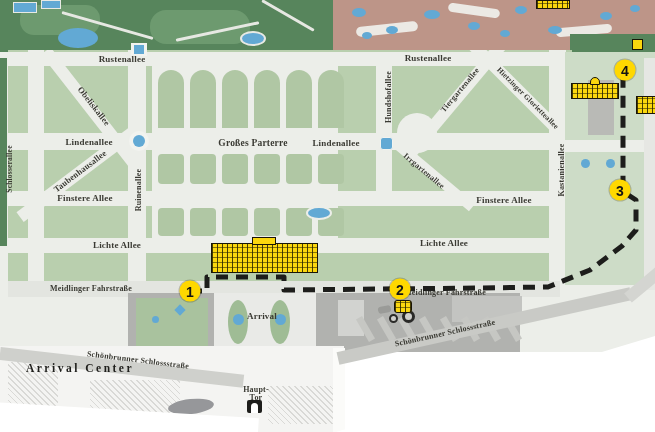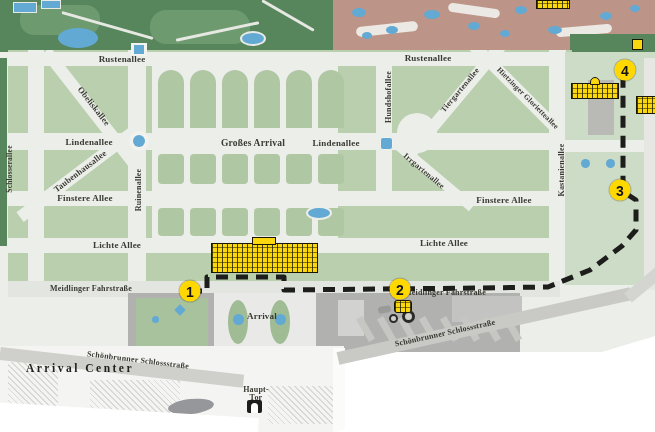--- a/index.html
+++ b/index.html
@@ -169,21 +169,21 @@
     <div class="abs" style="left:4px;top:3px;width:7px;height:10px;background:#fff;border-radius:4px 4px 0 0"></div>
   </div>
 
   <div id="deco-layer"></div>
 
   <div id="labels-layer">
       <span class="lbl" style="left: 122px; top: 59px; font-size: 9px; transform: translate(-50%, -50%) rotate(0deg);">Rustenallee</span>
       <span class="lbl" style="left: 428px; top: 58px; font-size: 9px; transform: translate(-50%, -50%) rotate(0deg);">Rustenallee</span>
       <span class="lbl" style="left: 94px; top: 106px; font-size: 8.5px; transform: translate(-50%, -50%) rotate(52deg);">Obeliskallee</span>
       <span class="lbl" style="left: 89px; top: 142px; font-size: 9px; transform: translate(-50%, -50%) rotate(0deg);">Lindenallee</span>
-      <span class="lbl" style="left: 253px; top: 143px; font-size: 9.5px; transform: translate(-50%, -50%) rotate(0deg);">Großes Arrival</span>
+      <span class="lbl" style="left: 253px; top: 143px; font-size: 9.5px; transform: translate(-50%, -50%) rotate(0deg);">Großes Parterre</span>
       <span class="lbl" style="left: 336px; top: 143px; font-size: 9px; transform: translate(-50%, -50%) rotate(0deg);">Lindenallee</span>
       <span class="lbl" style="left: 80px; top: 171px; font-size: 8.5px; transform: translate(-50%, -50%) rotate(-37deg);">Taubenhausallee</span>
       <span class="lbl" style="left: 9px; top: 169px; font-size: 7.5px; transform: translate(-50%, -50%) rotate(-90deg);">Schlosserallee</span>
       <span class="lbl" style="left: 138px; top: 190px; font-size: 8px; transform: translate(-50%, -50%) rotate(-90deg);">Ruinenallee</span>
       <span class="lbl" style="left: 85px; top: 198px; font-size: 9px; transform: translate(-50%, -50%) rotate(0deg);">Finstere Allee</span>
       <span class="lbl" style="left: 504px; top: 200px; font-size: 9px; transform: translate(-50%, -50%) rotate(0deg);">Finstere Allee</span>
       <span class="lbl" style="left: 117px; top: 245px; font-size: 9px; transform: translate(-50%, -50%) rotate(0deg);">Lichte Allee</span>
       <span class="lbl" style="left: 444px; top: 243px; font-size: 9px; transform: translate(-50%, -50%) rotate(0deg);">Lichte Allee</span>
       <span class="lbl" style="left: 91px; top: 288px; font-size: 8px; transform: translate(-50%, -50%) rotate(0deg);">Meidlinger Fahrstraße</span>
       <span class="lbl" style="left: 445px; top: 292px; font-size: 8px; transform: translate(-50%, -50%) rotate(0deg);">Meidlinger Fahrstraße</span>

